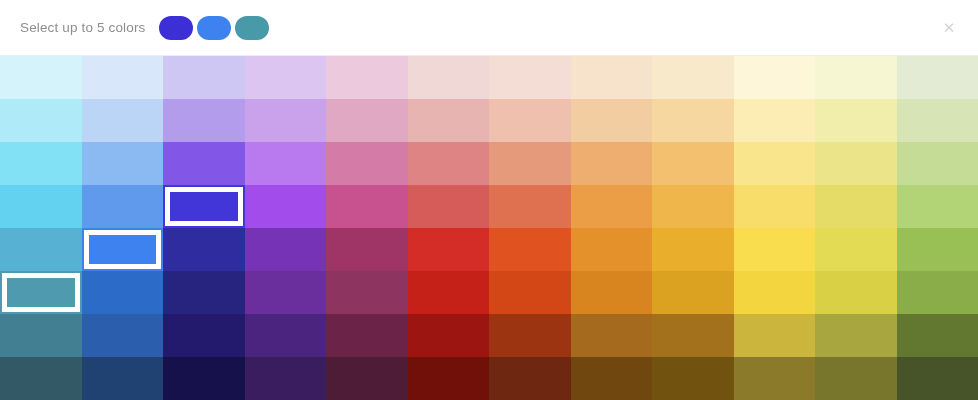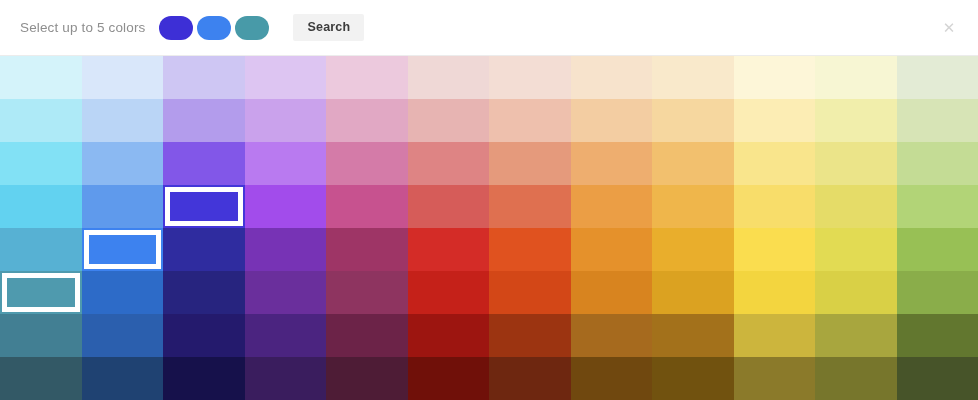--- a/index.html
+++ b/index.html
@@ -70,21 +70,20 @@
 
   <div id="header">
     <span id="prompt-label">Select up to 5 colors</span>
 
     <div id="swatch-strip">
         <span class="sel-swatch" style="background: rgb(61, 47, 214);"></span>
         <span class="sel-swatch" style="background: rgb(61, 130, 239);"></span>
         <span class="sel-swatch" style="background: rgb(72, 154, 168);"></span>
       </div>
 
-    <button id="search-button">Search</button>
   </div>
 
   <button id="close-button">✕</button>
 
   <div id="color-grid">
       <div class="cell" style="background: rgb(212, 243, 250);"></div>
       <div class="cell" style="background: rgb(217, 231, 250);"></div>
       <div class="cell" style="background: rgb(206, 198, 243);"></div>
       <div class="cell" style="background: rgb(221, 197, 242);"></div>
       <div class="cell" style="background: rgb(236, 201, 221);"></div>

